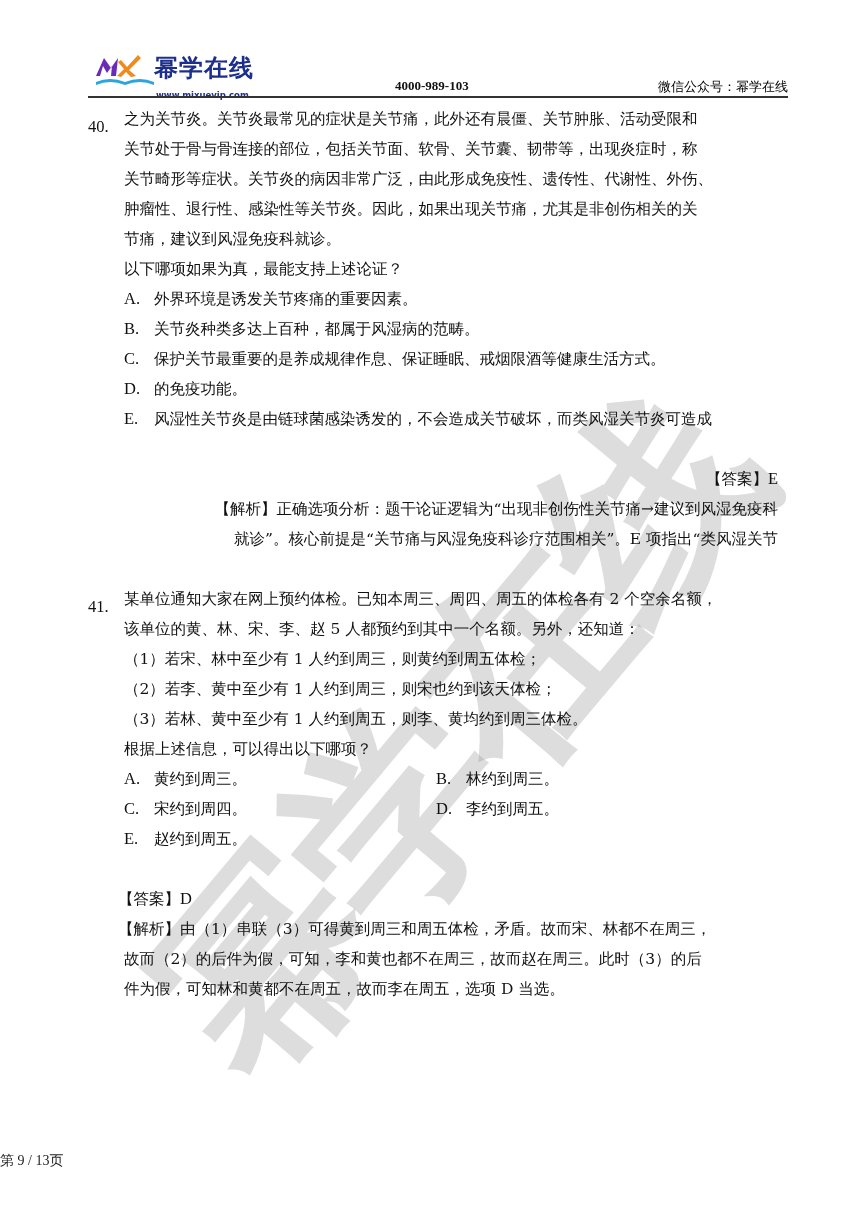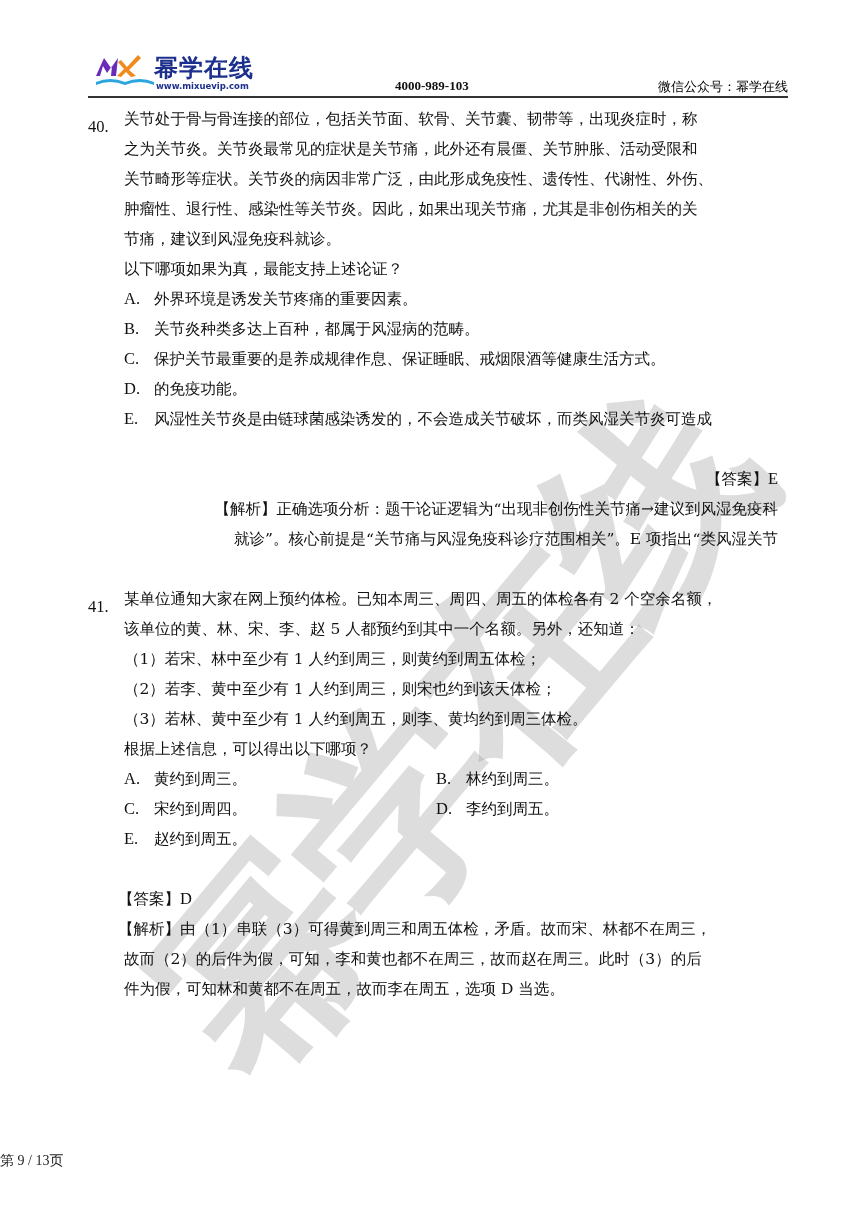--- a/index.html
+++ b/index.html
@@ -12,21 +12,21 @@
 
   
   .header { position: absolute; left: 88px; top: 52px; width: 700px; height: 46px; }
   .logo { position: absolute; left: 6px; top: 0; width: 180px; height: 42px; }
   .logo-mark { position: absolute; left: 0; top: 2px; width: 62px; height: 34px; }
   .logo-cn {
     position: absolute; left: 60px; top: 0; font-size: 24px; color: #1c2f8c;
     font-family: "DejaVu Serif", serif; letter-spacing: 1px; font-weight: bold;
   }
   .logo-url {
-    position: absolute; left: 62px; top: 29px; font-size: 8.5px; color: #1c2f8c;
+    position: absolute; left: 62px; top: 38px; font-size: 8.5px; color: #1c2f8c;
     font-family: "DejaVu Sans", sans-serif; font-weight: bold;
   }
   .hdr-phone {
     position: absolute; left: 307px; top: 26px; font-size: 13px;
     font-family: "Liberation Serif", serif;
     font-weight: bold;
   }
   .hdr-wechat {
     position: absolute; right: 0; top: 26px; font-size: 13px;
     font-family: Liberation Serif, serif; color: #000000;
@@ -84,22 +84,22 @@
     <div class="hdr-rule"></div>
   </div>
 
   <div class="watermark">幂学在线</div>
 
   <div class="content">
 
     <div class="q">
       <span class="qnum">40.</span>
       <div class="qbody">
+        <span class="line">之为关节炎。关节炎最常见的症状是关节痛，此外还有晨僵、关节肿胀、活动受限和</span>
         <span class="line">关节处于骨与骨连接的部位，包括关节面、软骨、关节囊、韧带等，出现炎症时，称</span>
-        <span class="line">之为关节炎。关节炎最常见的症状是关节痛，此外还有晨僵、关节肿胀、活动受限和</span>
         <span class="line">关节畸形等症状。关节炎的病因非常广泛，由此形成免疫性、遗传性、代谢性、外伤、</span>
         <span class="line">肿瘤性、退行性、感染性等关节炎。因此，如果出现关节痛，尤其是非创伤相关的关</span>
         <span class="line">节痛，建议到风湿免疫科就诊。</span>
         <span class="line">以下哪项如果为真，最能支持上述论证？</span>
       </div>
       <div class="opt">
         <span class="lbl">A.</span>
         <span class="cont">外界环境是诱发关节疼痛的重要因素。</span>
       </div>
       <div class="opt">

